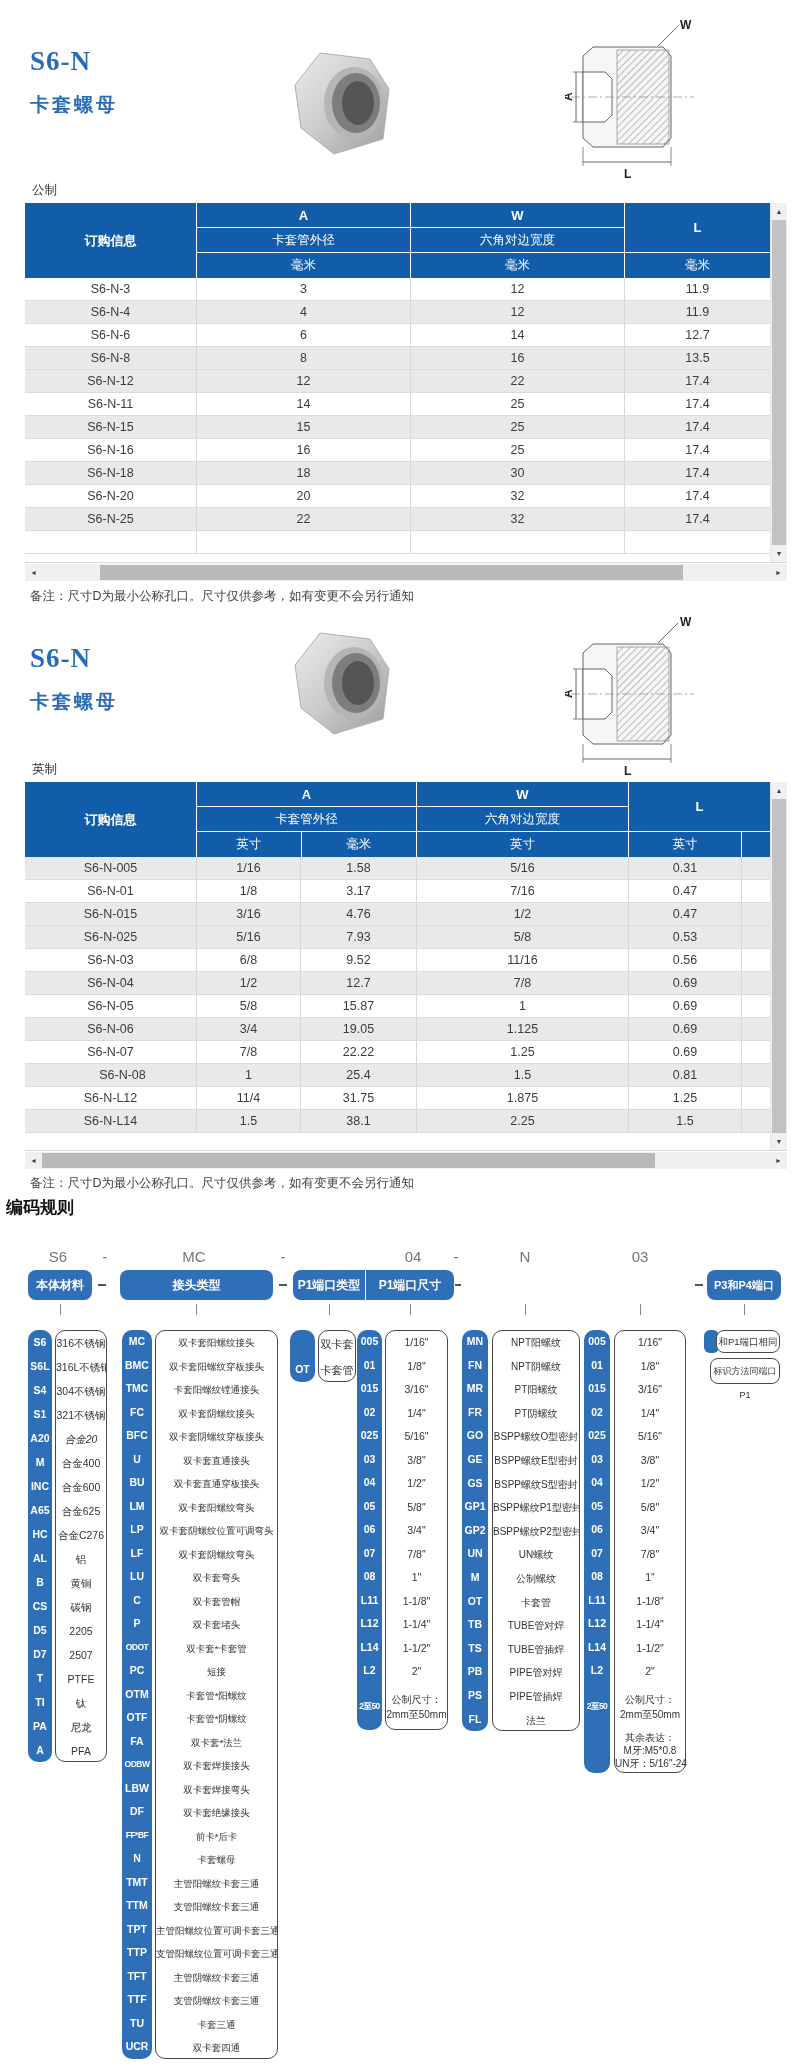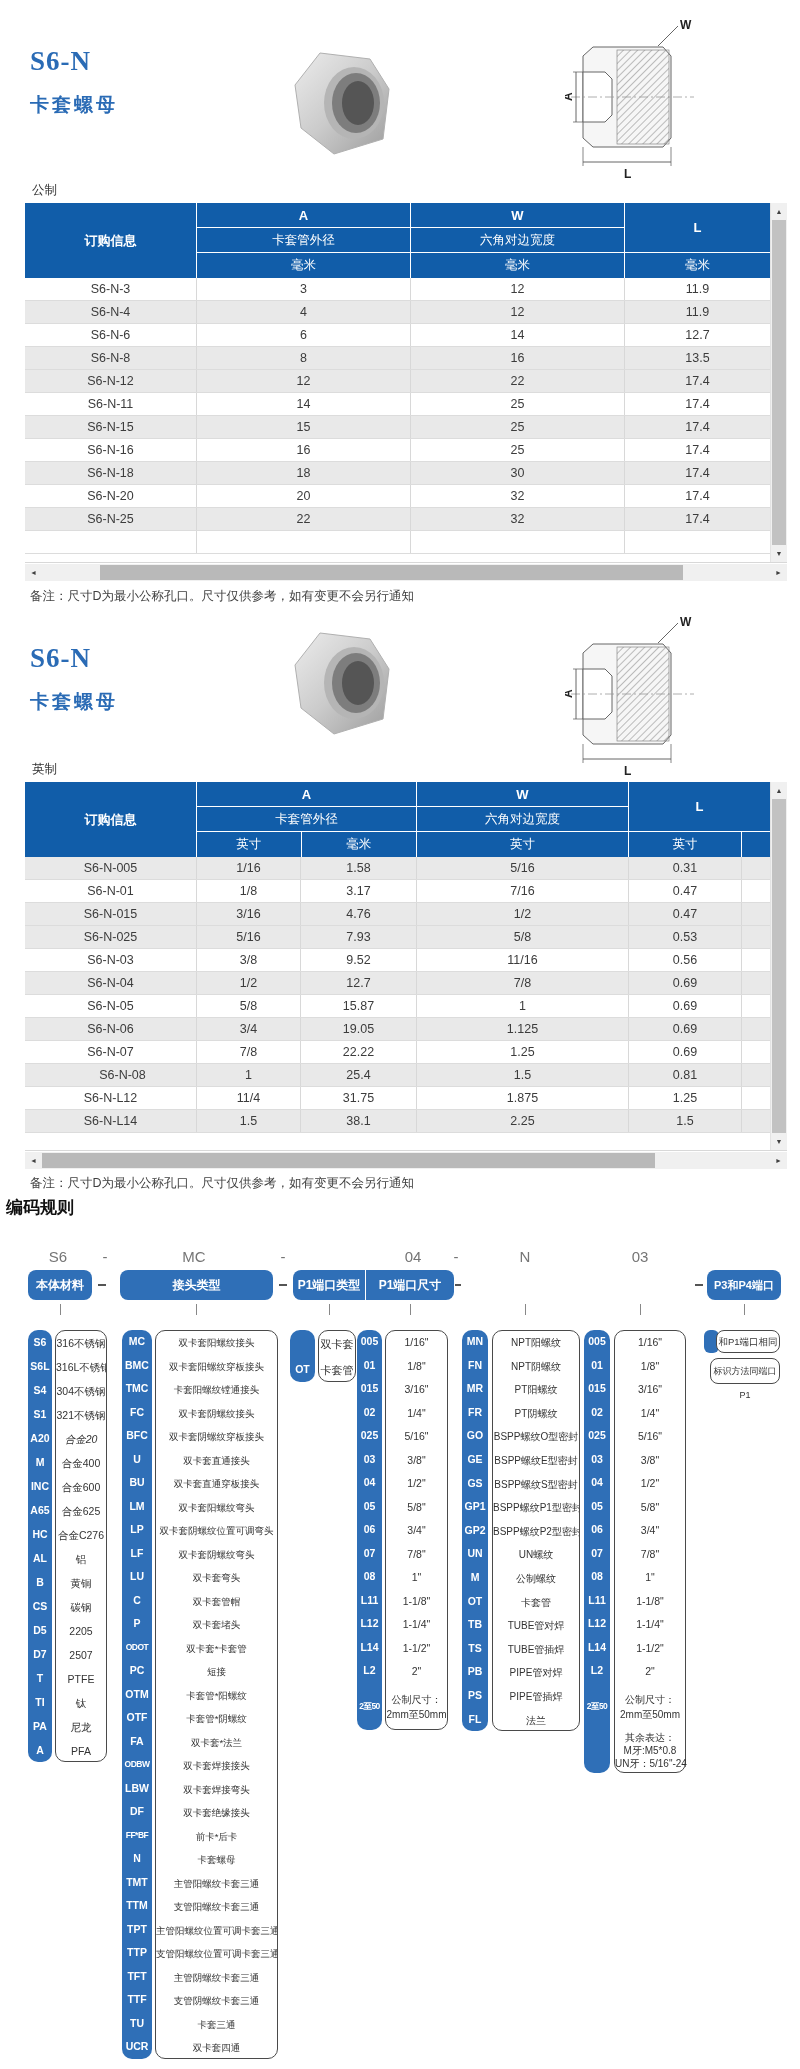--- a/index.html
+++ b/index.html
@@ -319,21 +319,21 @@
         <div class="trow alt" style="height: 23px; line-height: 22px;">
           <div class="tcell" style="width: 171px;">S6-N-025</div>
           <div class="tcell" style="width: 104px;">5/16</div>
           <div class="tcell" style="width: 116px;">7.93</div>
           <div class="tcell" style="width: 212px;">5/8</div>
           <div class="tcell" style="width: 113px;">0.53</div>
           <div class="tcell" style="width: 29px;"></div>
         </div>
         <div class="trow" style="height: 23px; line-height: 22px;">
           <div class="tcell" style="width: 171px;">S6-N-03</div>
-          <div class="tcell" style="width: 104px;">3/8</div>
+          <div class="tcell" style="width: 104px;">6/8</div>
           <div class="tcell" style="width: 116px;">9.52</div>
           <div class="tcell" style="width: 212px;">11/16</div>
           <div class="tcell" style="width: 113px;">0.56</div>
           <div class="tcell" style="width: 29px;"></div>
         </div>
         <div class="trow alt" style="height: 23px; line-height: 22px;">
           <div class="tcell" style="width: 171px;">S6-N-04</div>
           <div class="tcell" style="width: 104px;">1/2</div>
           <div class="tcell" style="width: 116px;">12.7</div>
           <div class="tcell" style="width: 212px;">7/8</div>

